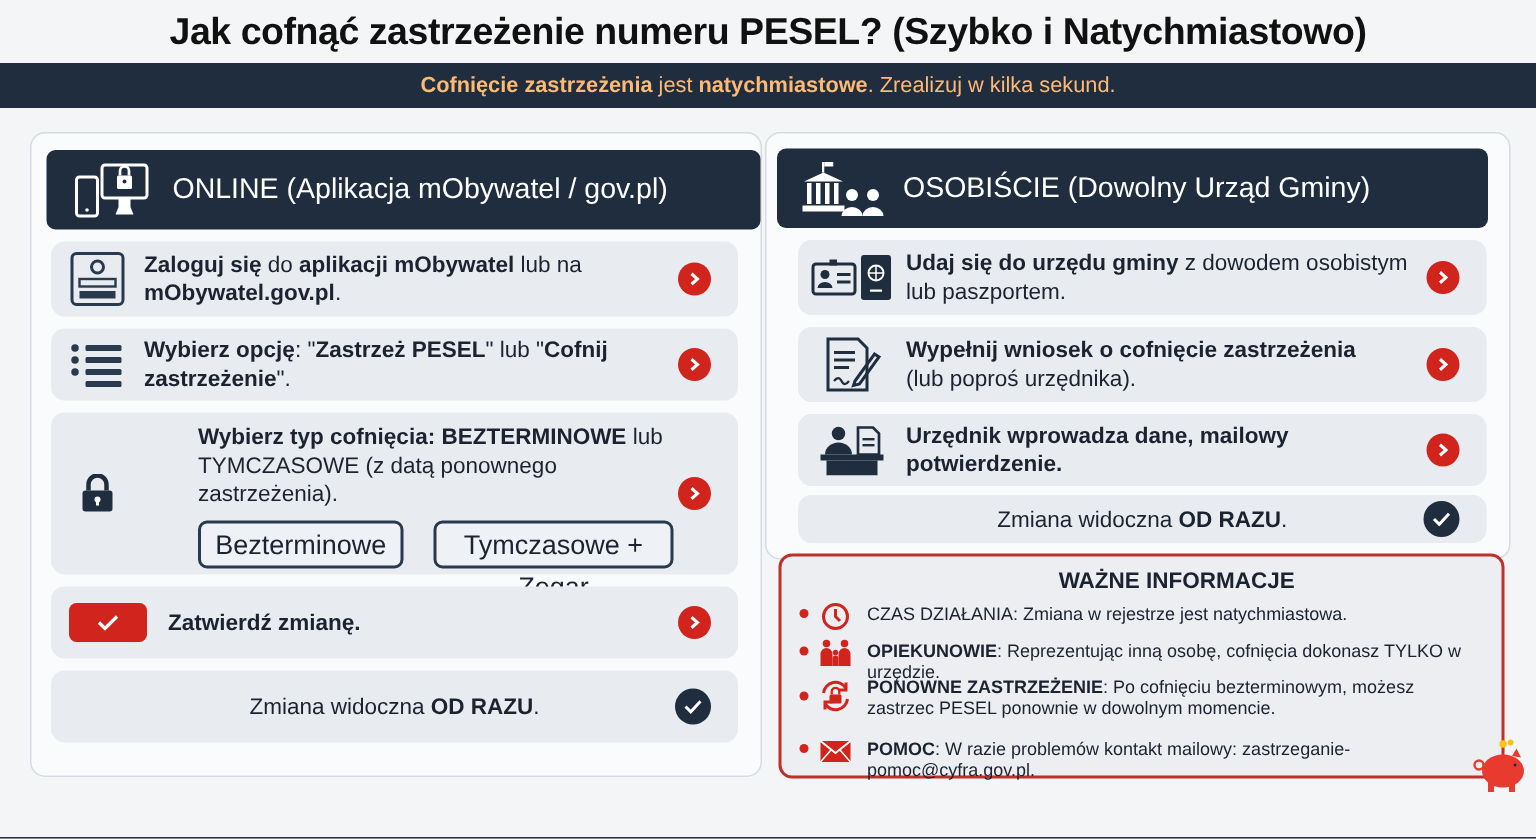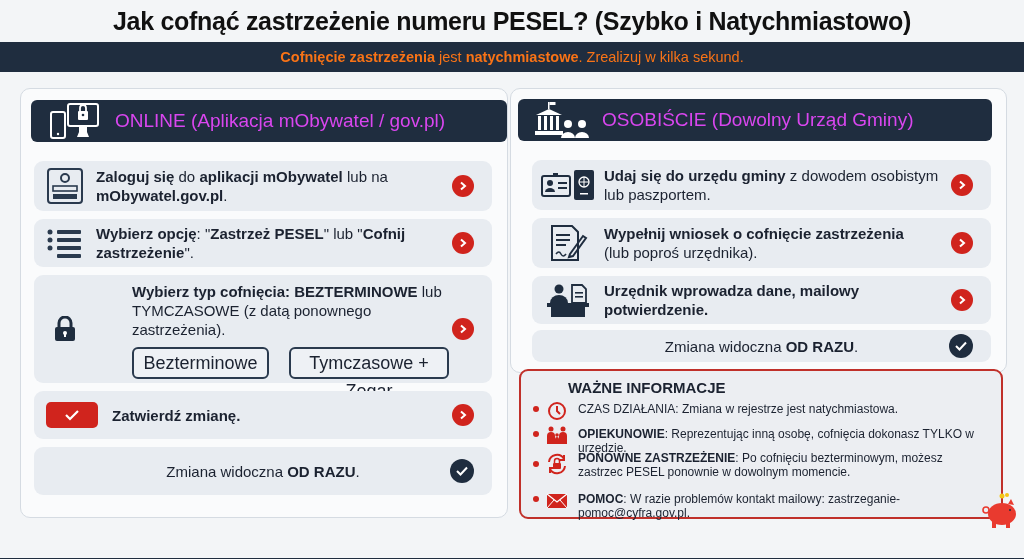--- a/index.html
+++ b/index.html
@@ -10,36 +10,36 @@
       color: #1b2230;
       position: relative;
     }
     .page-title {
       position: absolute; left: 0; top: 0; width: 1024px; height: 42px;
       text-align: center; font-size: 25px; font-weight: bold; line-height: 42px;
       color: #111; background: #f3f5f7; letter-spacing: -0.3px;
     }
     .subtitle-bar {
       position: absolute; left: 0; top: 42px; width: 1024px; height: 30px;
-      background: #1f2d3f; color: #f97316; text-align: center; font-size: 14.5px; line-height: 30px;
+      background: #1f2d3f; color: #fdba74; text-align: center; font-size: 14.5px; line-height: 30px;
     }
     .subtitle-bar b { font-weight: bold; }
     .panel {
       position: absolute; top: 88px; height: 430px;
       background: #fafbfc; border: 1.5px solid #d5dbe2; border-radius: 10px;
     }
     .panel.left { left: 20px; width: 488px; }
     .panel.right { left: 510px; width: 497px; border: none; background: transparent; }
     .panel.right .outer {
       position: absolute; left: 0; top: 0; width: 497px; height: 285px;
       border: 1.5px solid #d5dbe2; border-radius: 10px; background: #fafbfc;
     }
     .section-header {
-      position: absolute; height: 42px; background: #1f2d3f; border-radius: 6px;
-      color: #d946ef; display: flex; align-items: center; font-size: 19px;
+      position: absolute; height: 53px; background: #1f2d3f; border-radius: 6px;
+      color: #ffffff; display: flex; align-items: center; font-size: 19px;
     }
     .section-header .hicon { width: 60px; height: 40px; margin-left: 14px; margin-right: 10px; display:flex; align-items:center; justify-content:center; }
     .step {
       position: absolute; background: #e8ecf1; border-radius: 9px;
       display: flex; align-items: center;
     }
     .step .sicon { width: 62px; flex: 0 0 62px; display: flex; align-items: center; justify-content: center; }
     .step .stext { flex: 1; font-size: 15px; line-height: 19px; color: #1b2230; }
     .step .stext b { font-weight: bold; }
     .chev {
@@ -59,21 +59,21 @@
       color: #1b2230; background: #eef1f5; margin-top: 8px;
     }
     .confirm-chip {
       width: 52px; height: 26px; background: #d0241d; border-radius: 5px;
       display: flex; align-items: center; justify-content: center;
     }
     .info-box {
       position: absolute; left: 519px; top: 369px; width: 484px; height: 150px;
       border: 2px solid #c0302a; border-radius: 9px; background: #eceef2;
     }
-    .info-title { font-size: 15px; font-weight: bold; margin-top: 8px; height: 20px; margin-left: 47px; }
+    .info-title { text-align: center; font-size: 15px; font-weight: bold; margin-top: 8px; height: 20px; margin-left: 47px; }
     .info-row { position: absolute; left: 12px; display: flex; align-items: flex-start; font-size: 12px; line-height: 14px; color: #1b2230; }
     .info-row .dot { width: 6px; height: 6px; border-radius: 50%; background: #d0241d; margin-top: 4px; margin-right: 7px; flex: 0 0 6px; }
     .info-row .iicon { width: 22px; height: 18px; margin-right: 10px; flex: 0 0 22px; display: flex; align-items: center; justify-content: center; }
     .footer {
       position: absolute; left: 0; top: 558px; width: 1024px; height: 22px;
       background: #1f2d3f; color: #d8dde4; text-align: center; font-size: 12px; line-height: 22px;
     }
     .piggy { position: absolute; left: 980px; top: 492px; width: 40px; height: 38px; }
   </style>
 </head>

